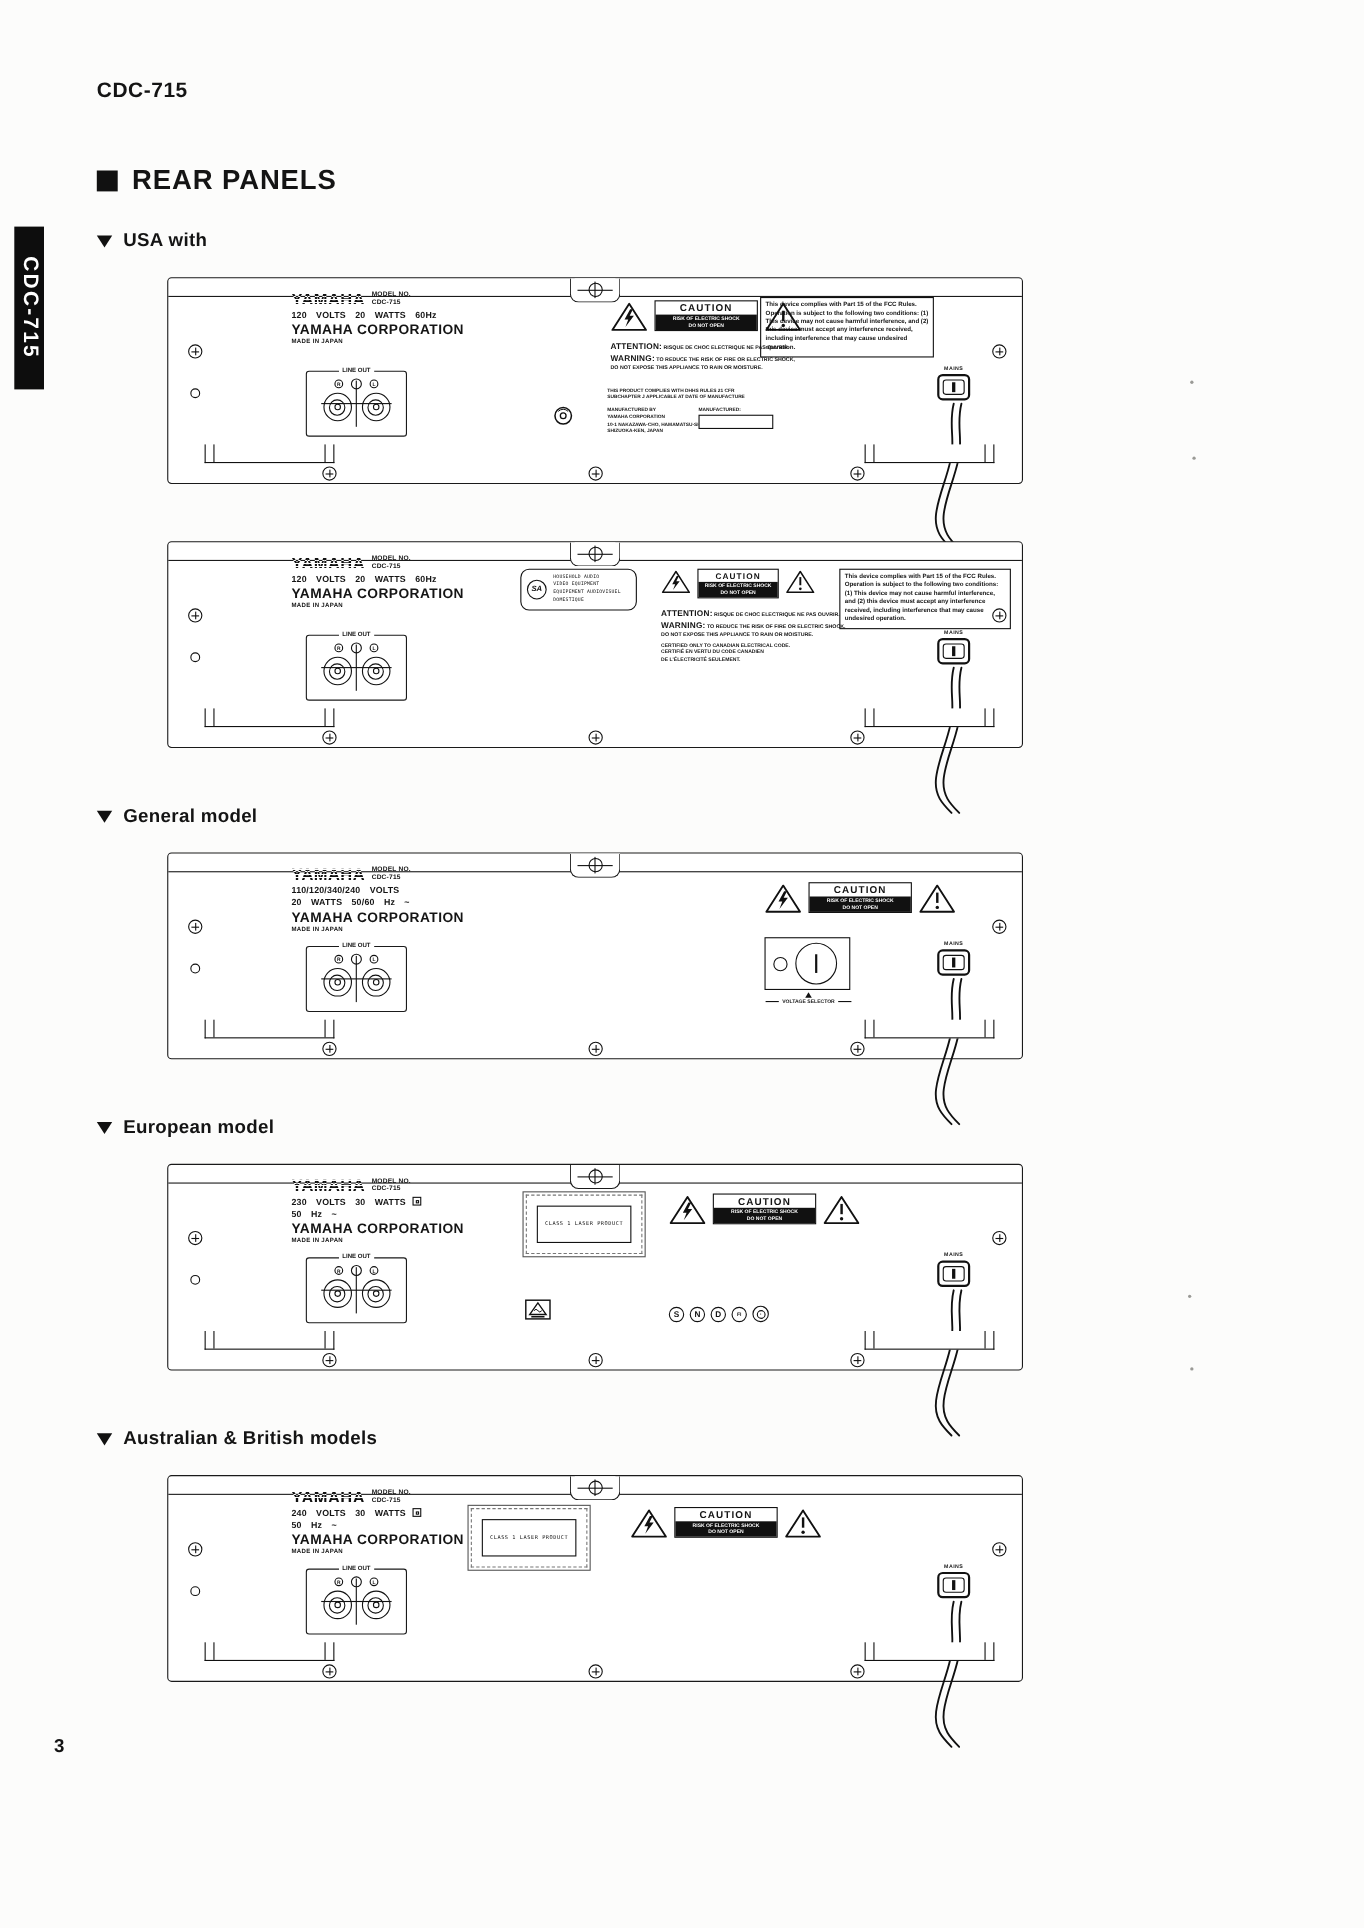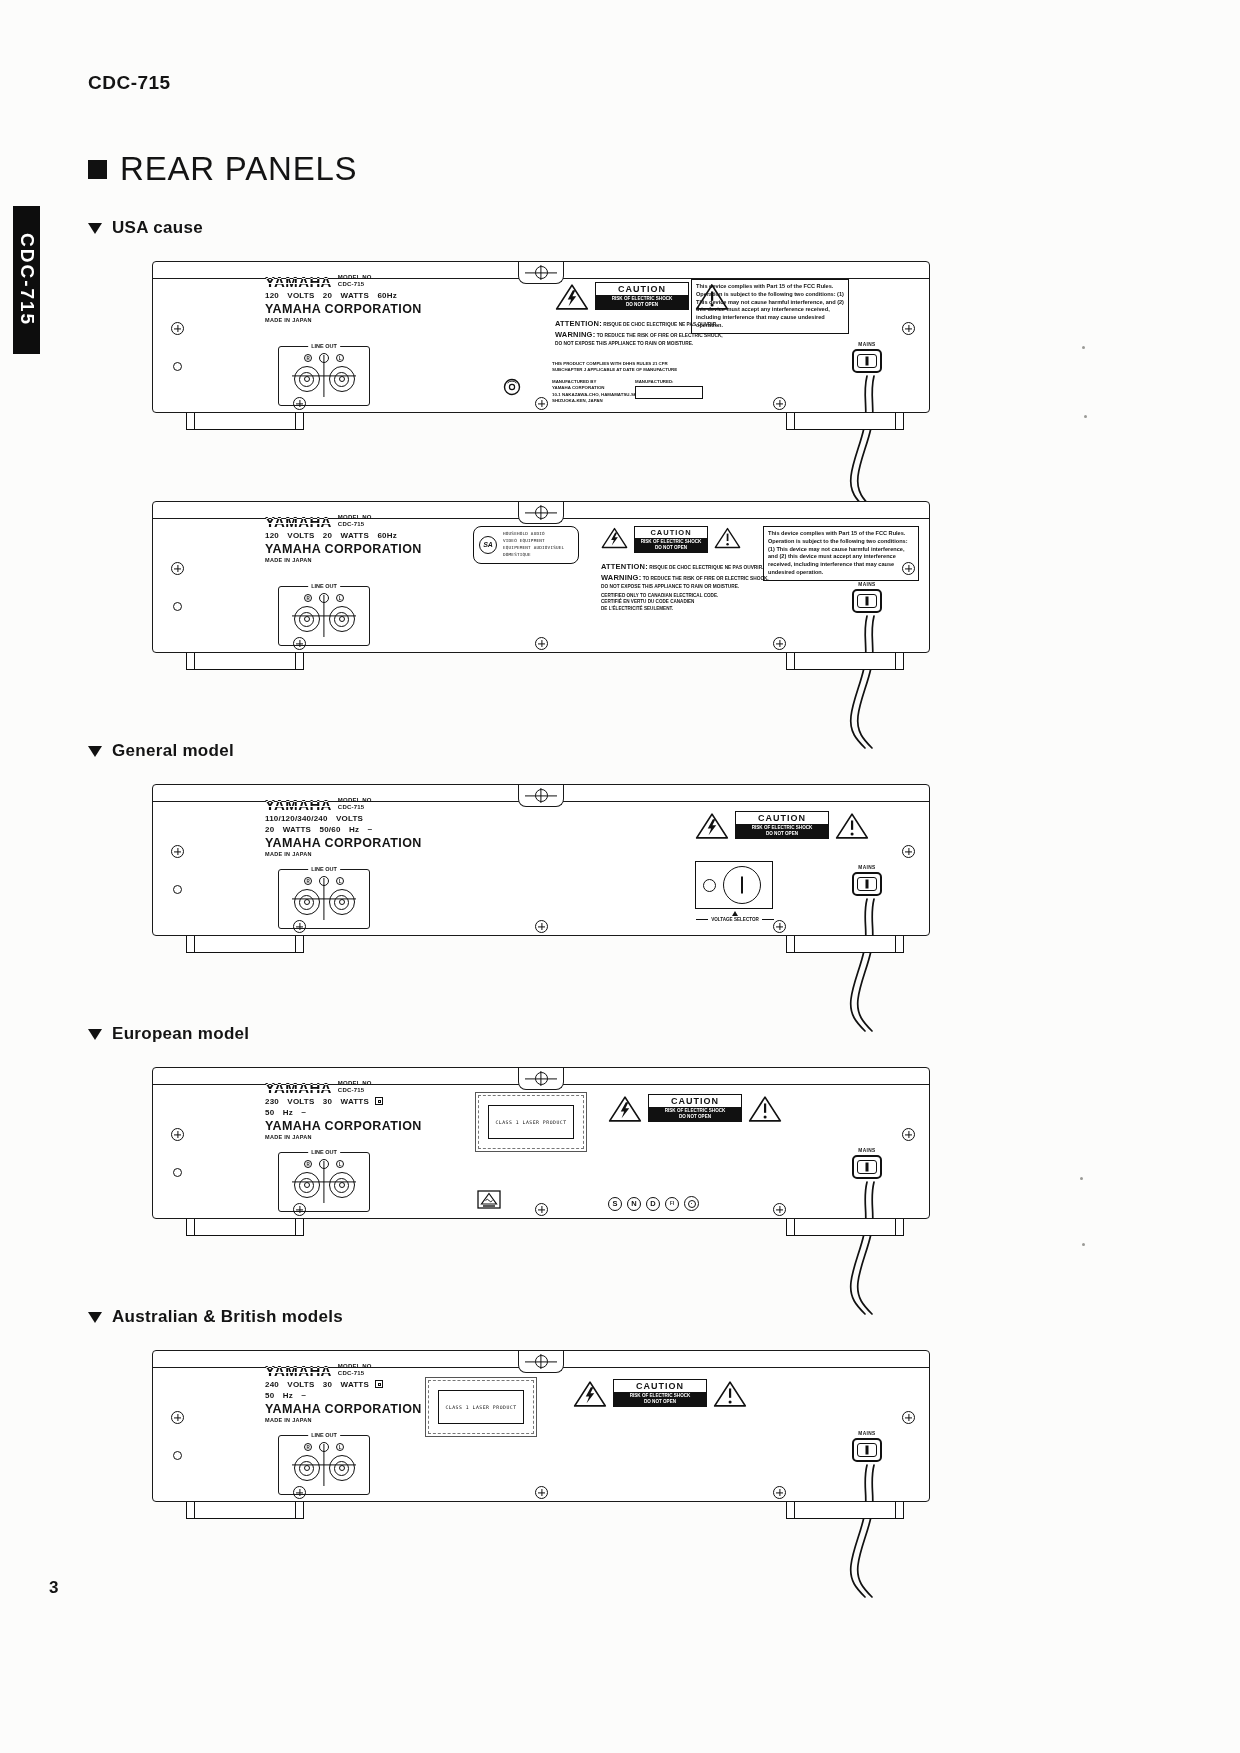--- a/index.html
+++ b/index.html
@@ -17,31 +17,31 @@
     position:absolute; left:13px; top:206px; width:27px; height:148px; background:#0d0d0d;
     color:#fff; display:flex; align-items:center; justify-content:center;
     writing-mode:vertical-rl; font-size:19px; font-weight:800; letter-spacing:2px;
   }
   .page-number { position:absolute; left:49px; top:1578px; font-size:17px; font-weight:800; }
   .speck { position:absolute; width:3px; height:3px; background:#9a9a96; border-radius:50%; }
 
   #content { position:absolute; left:88px; top:150px; width:1080px; }
   .section-heading { display:flex; align-items:center; margin:0 0 30px 0; }
   .heading-square { width:19px; height:19px; background:#111; margin-right:13px; }
-  .heading-text { font-size:33px; font-weight:400; letter-spacing:.8px; }
+  .heading-text { font-size:25px; font-weight:700; letter-spacing:.8px; }
 
   .model-section { margin-bottom:68px; }
   .model-label { display:flex; align-items:center; margin-bottom:23px; }
   .tri-down { width:0; height:0; border-left:7px solid transparent; border-right:7px solid transparent;
               border-top:11px solid #111; margin-right:10px; }
   .model-label-text { font-size:17px; font-weight:700; letter-spacing:.3px; }
 
   
   .panel-wrap { position:relative; width:778px; height:172px; margin-left:64px; }
-  .panel { position:absolute; left:0; top:0; width:778px; height:152px;
+  .panel { position:absolute; left:0; top:0; width:778px; height:188px;
            border:1.6px solid #1a1a1a; border-radius:4px; background:#fff; }
   .inner-topline { position:absolute; left:0; right:0; top:16px; border-top:1.2px solid #1a1a1a; }
   .top-tab { position:absolute; left:50%; top:0; transform:translateX(-50%);
              width:46px; height:22px; background:#fff; border:1.2px solid #1a1a1a; border-top:none;
              border-radius:0 0 8px 8px; display:flex; align-items:center; justify-content:center; }
 
   .screw { position:absolute; width:13px; height:13px; border:1.3px solid #111; border-radius:50%; background:#fff; }
   .screw::before { content:""; position:absolute; left:50%; top:14%; bottom:14%; width:1.2px; background:#111; transform:translateX(-50%); }
   .screw::after  { content:""; position:absolute; top:50%; left:14%; right:14%; height:1.2px; background:#111; transform:translateY(-50%); }
   .top-tab .screw { position:static; }
@@ -172,21 +172,21 @@
 
 <div id="content">
   <div class="section-heading">
     <span class="heading-square"></span>
     <span class="heading-text">REAR PANELS</span>
   </div>
   <div id="sections">
   <section class="model-section">
     <div class="model-label">
       <span class="tri-down"></span>
-      <span class="model-label-text">USA cause</span>
+      <span class="model-label-text">USA with</span>
     </div>
 
     <div class="panel-wrap">
       <div class="panel panel--usa">
         <div class="inner-topline"></div>
         <div class="top-tab">
           <span class="screw"></span>
         </div>
         <span class="screw pos-screw-left"></span>
         <span class="screw pos-screw-right"></span>

